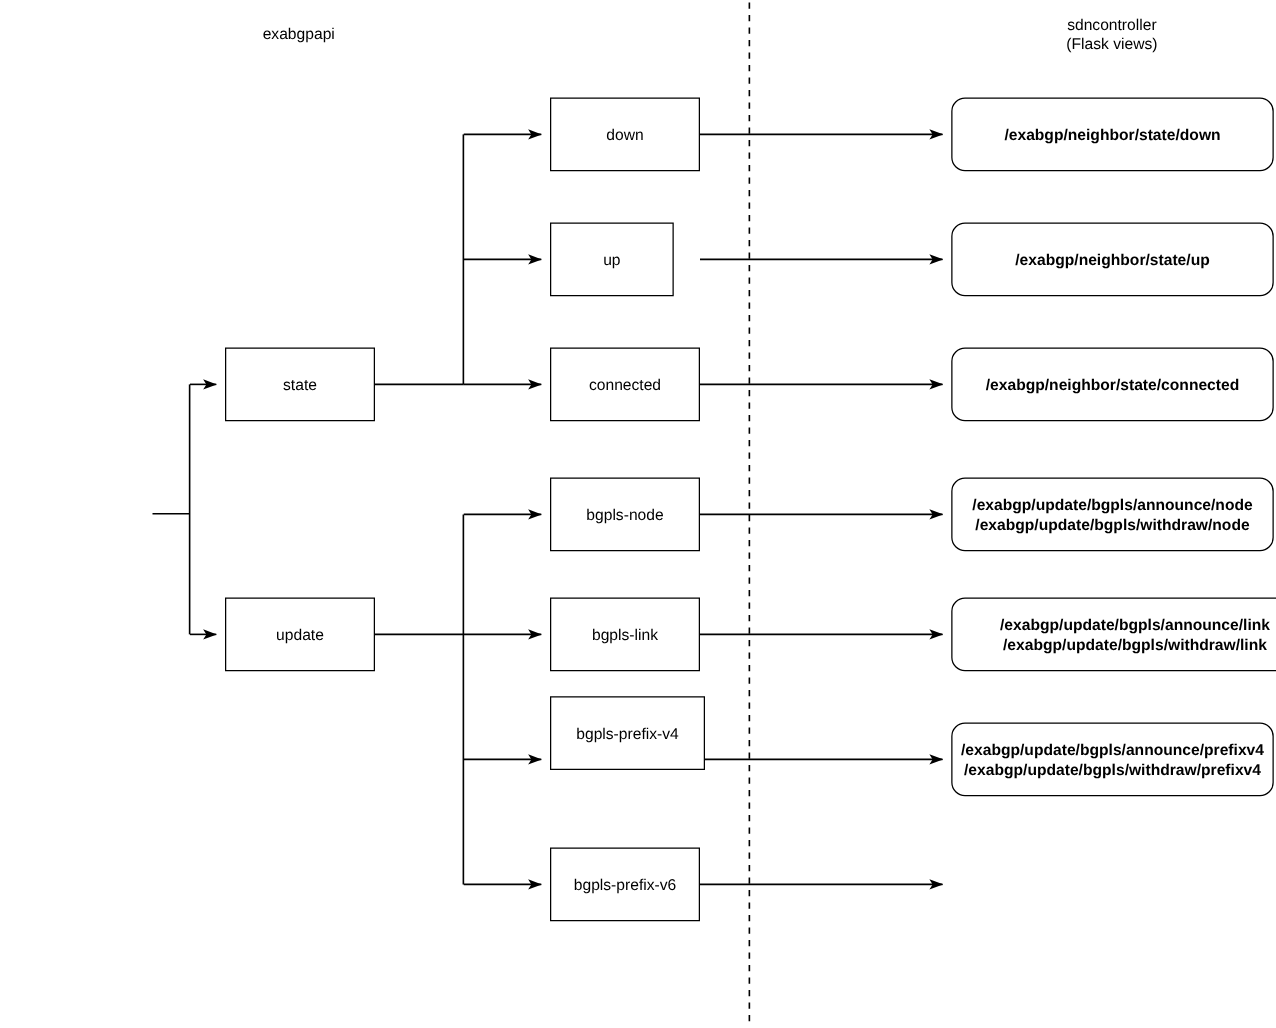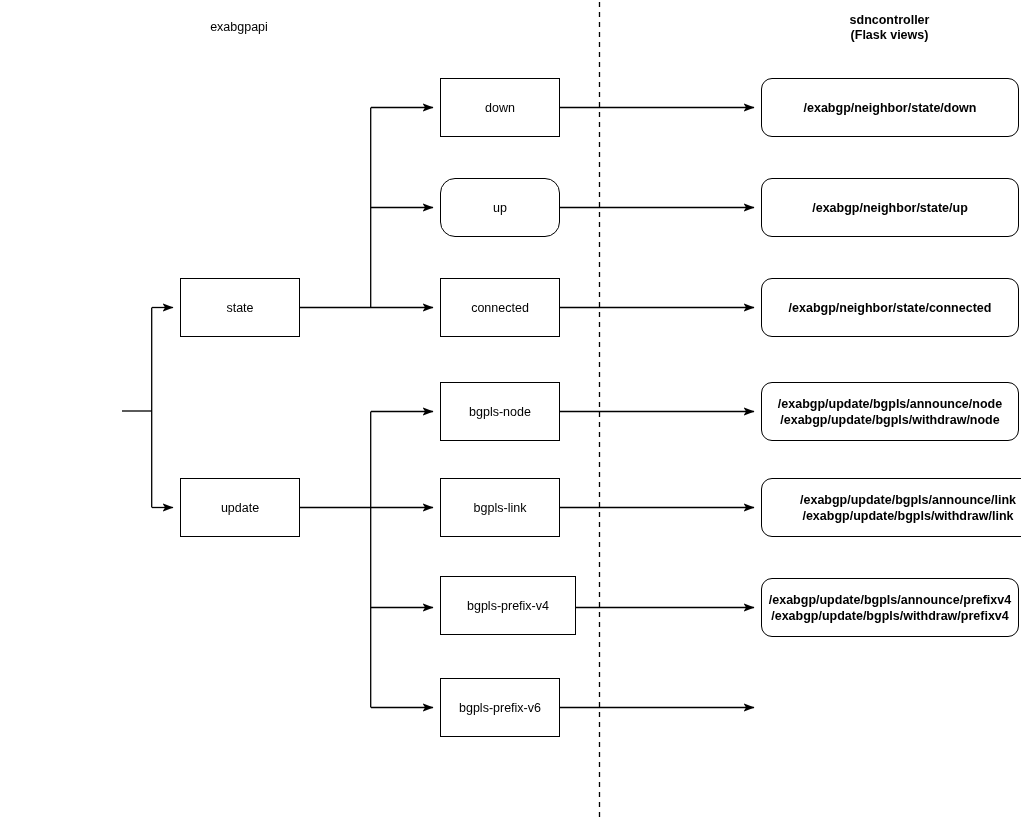--- a/index.html
+++ b/index.html
@@ -27,21 +27,21 @@
     pointer-events: none;
   }
   .lane-title {
     position: absolute;
     text-align: center;
     font-size: 12.5px;
     line-height: 15px;
     color: #000000;
     white-space: pre-line;
   }
-  .lane-title.bold { font-weight: bold; text-align: center; }
+  .lane-title.bold { font-weight: normal; text-align: center; }
 
   .node {
     position: absolute;
     box-sizing: border-box;
     border: 1.3px solid #000000;
     background: #ffffff;
     display: flex;
     align-items: center;
     justify-content: center;
     text-align: center;
@@ -106,29 +106,29 @@
     </g>
   </svg>
 
 
   <div class="node" style="left:180px; top:278px; width:120px; height:59px;">state</div>
 
   <div class="node" style="left:180px; top:478px; width:120px; height:59px;">update</div>
 
   <div class="node" style="left:440px; top:78px; width:120px; height:59px;">down</div>
 
-  <div class="node" style="left:440px; top:178px; width:120px; height:59px;border-radius:15px;">up</div>
+  <div class="node" style="left:440px; top:178px; width:99px; height:59px;">up</div>
 
   <div class="node" style="left:440px; top:278px; width:120px; height:59px;">connected</div>
 
   <div class="node" style="left:440px; top:382px; width:120px; height:59px;">bgpls-node</div>
 
   <div class="node" style="left:440px; top:478px; width:120px; height:59px;">bgpls-link</div>
 
-  <div class="node" style="left:440px; top:576px; width:136px; height:59px;">bgpls-prefix-v4</div>
+  <div class="node" style="left:440px; top:557px; width:124px; height:59px;">bgpls-prefix-v4</div>
 
   <div class="node" style="left:440px; top:678px; width:120px; height:59px;">bgpls-prefix-v6</div>
 
   <div class="node rounded url" style="left:761px; top:78px; width:258px; height:59px;">/exabgp/neighbor/state/down</div>
 
   <div class="node rounded url" style="left:761px; top:178px; width:258px; height:59px;">/exabgp/neighbor/state/up</div>
 
   <div class="node rounded url" style="left:761px; top:278px; width:258px; height:59px;">/exabgp/neighbor/state/connected</div>
 
   <div class="node rounded url" style="left:761px; top:382px; width:258px; height:59px;">/exabgp/update/bgpls/announce/node

